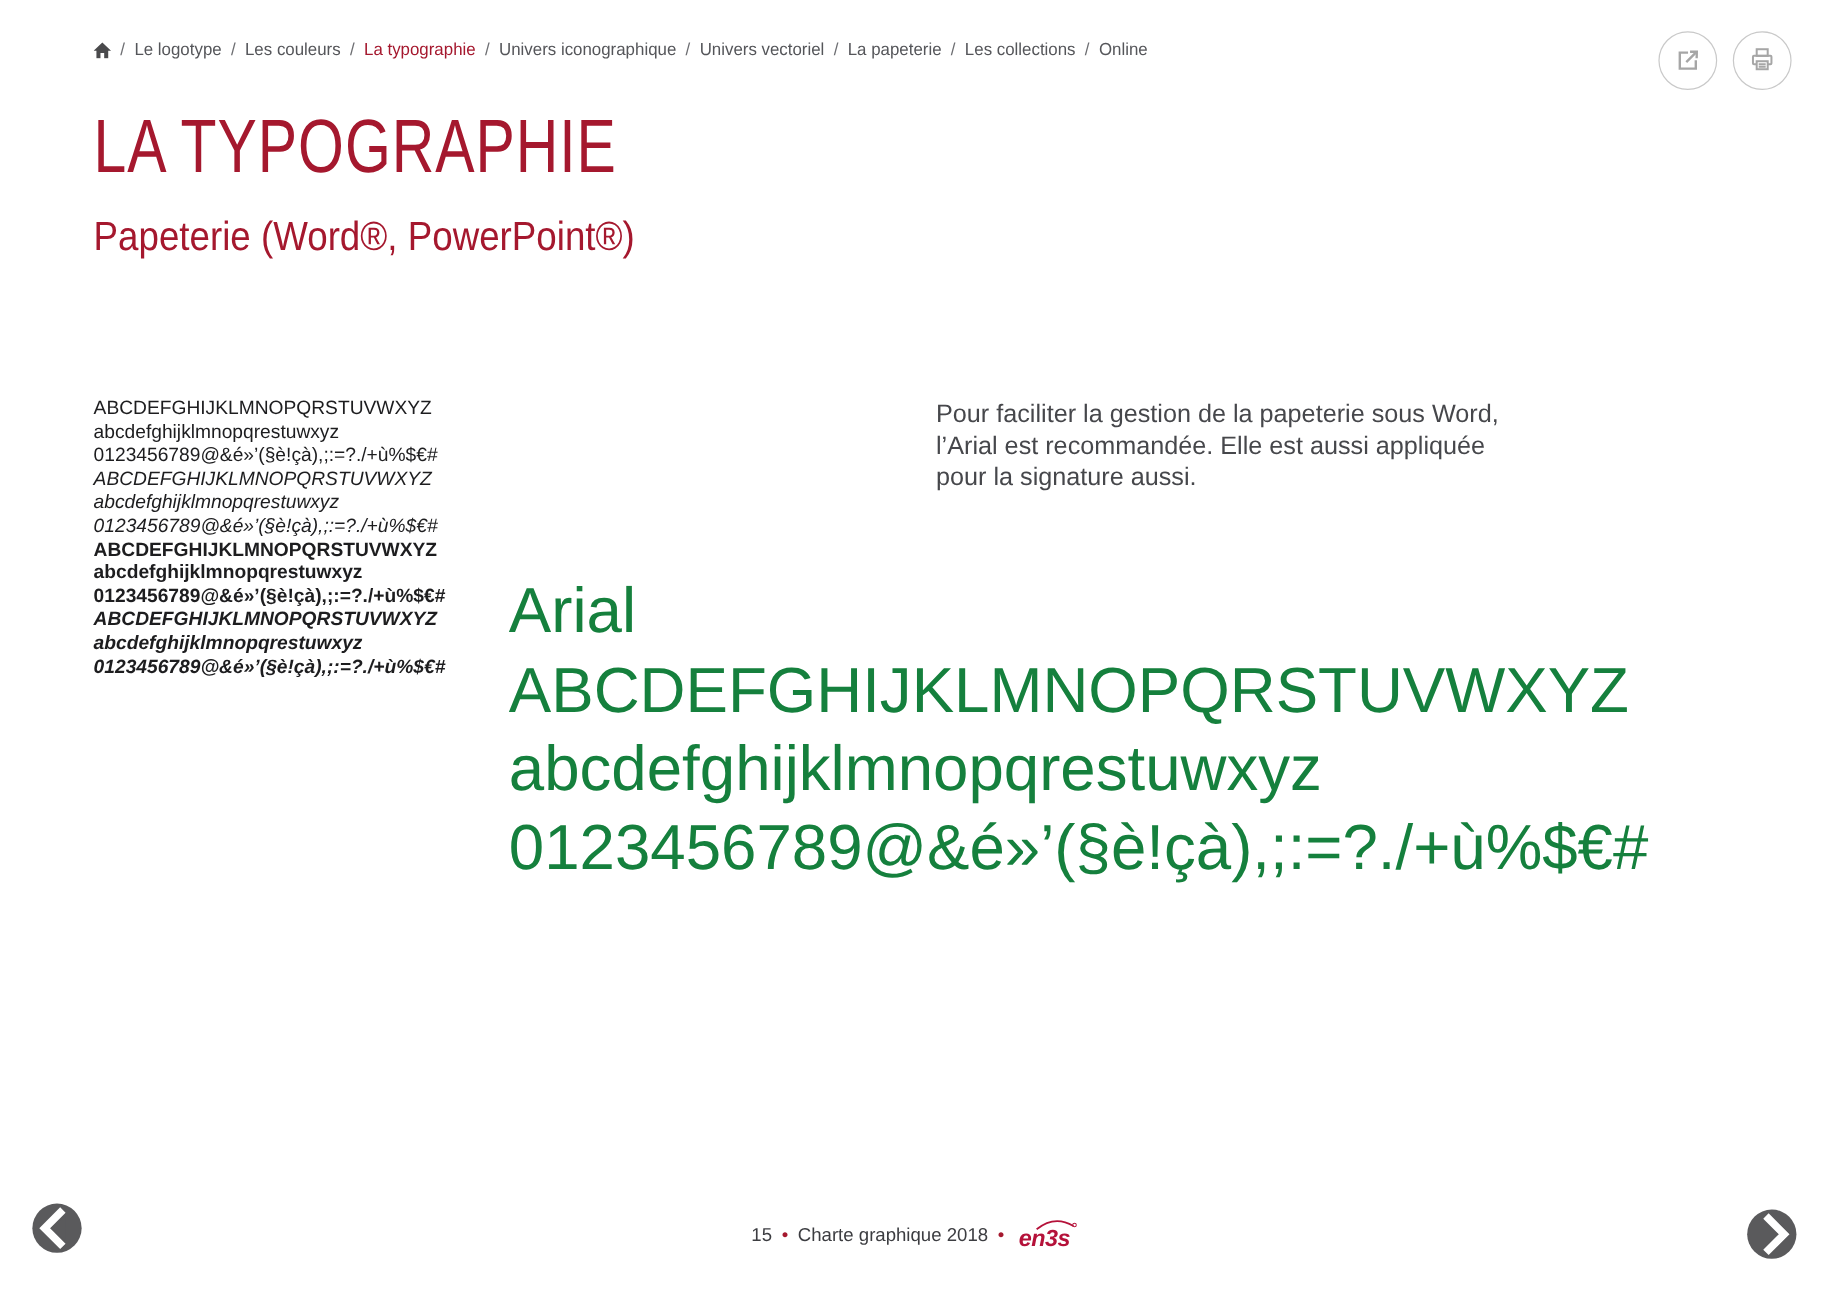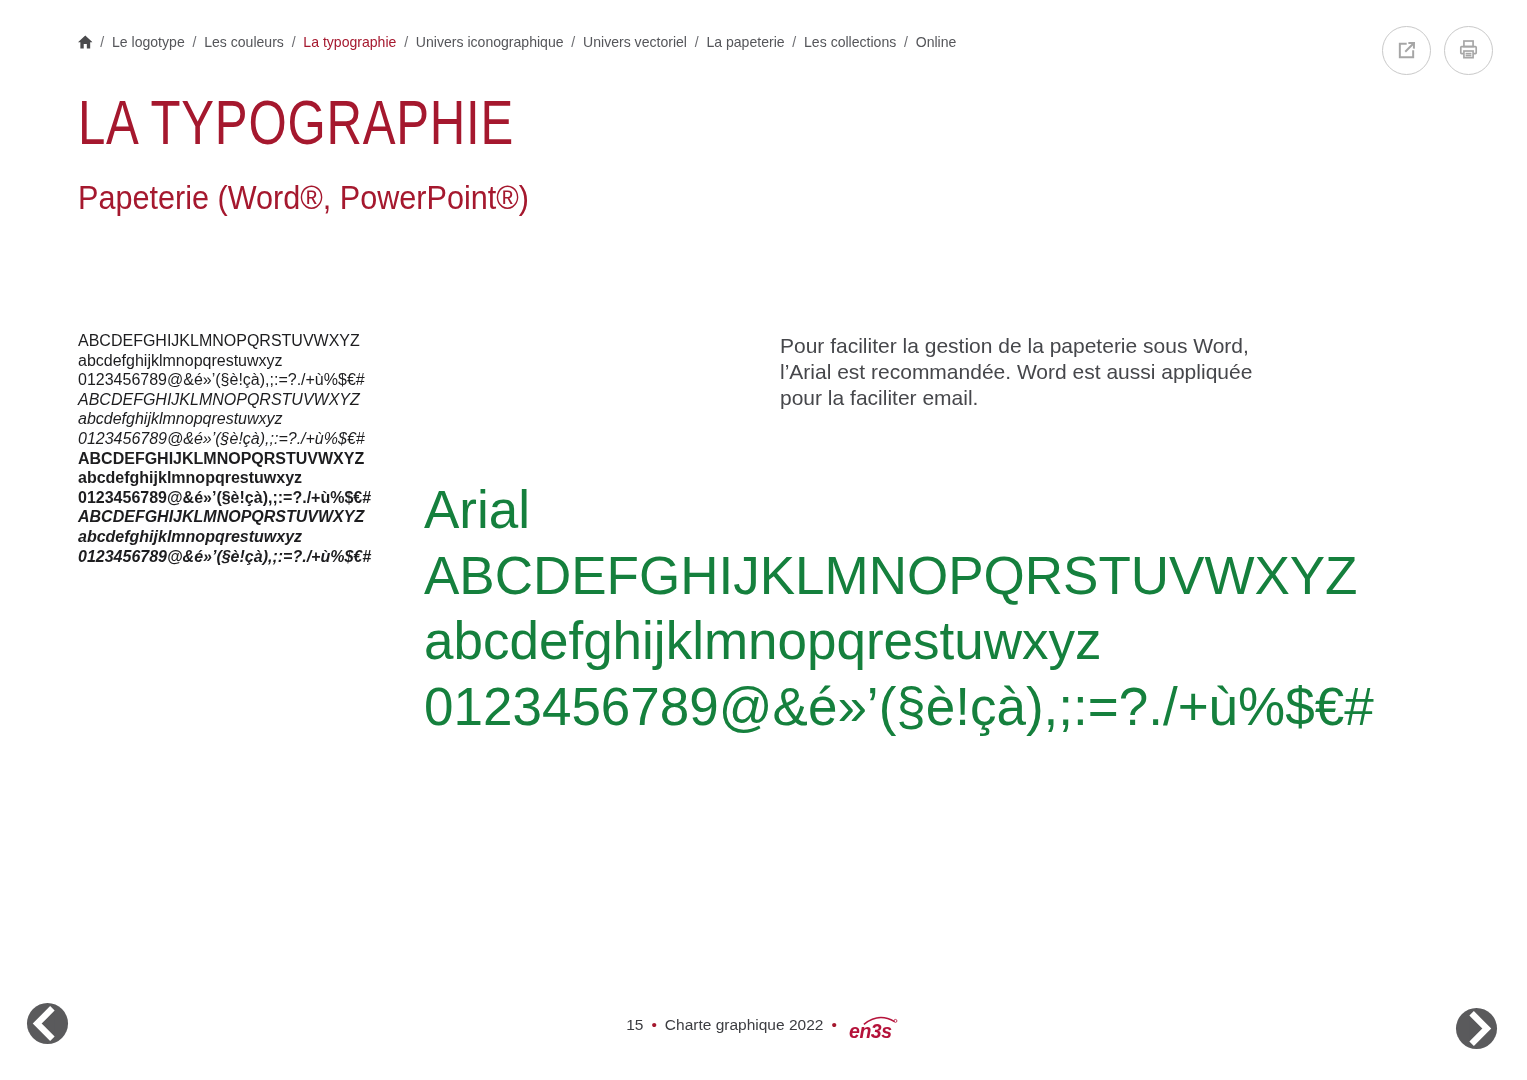--- a/index.html
+++ b/index.html
@@ -49,21 +49,21 @@
     line-height:26px;color:#46474b;white-space:nowrap;
   }
   
   .big-specimen{
     position:absolute;left:424px;top:477px;font-size:53px;line-height:65.5px;
     color:#15803d;white-space:nowrap;
   }
   
   .footer{
     position:absolute;left:0;right:0;top:1016px;display:flex;
-    justify-content:center;gap:8px;
+    justify-content:center;align-items:center;gap:8px;
     font-size:15.5px;color:#3c3d41;
   }
   .footer .dot{color:#a5182e;}
   .logo{display:flex;align-items:center;margin-left:4px;}
   
   .nav{position:absolute;background:none;border:none;padding:0;cursor:pointer;line-height:0;}
   .nav.prev{left:26px;top:1002px;}
   .nav.next{left:1455px;top:1007px;}
 </style>
 </head>
@@ -125,35 +125,35 @@
   <div class="ss bd">ABCDEFGHIJKLMNOPQRSTUVWXYZ</div>
   <div class="ss bd">abcdefghijklmnopqrestuwxyz</div>
   <div class="ss bd">0123456789@&amp;é»’(§è!çà),;:=?./+ù%$€#</div>
   <div class="ss bi">ABCDEFGHIJKLMNOPQRSTUVWXYZ</div>
   <div class="ss bi">abcdefghijklmnopqrestuwxyz</div>
   <div class="ss bi">0123456789@&amp;é»’(§è!çà),;:=?./+ù%$€#</div>
 </div>
 
 <p class="intro">
   <span>Pour faciliter la gestion de la papeterie sous Word,</span><br>
-  <span>l’Arial est recommandée. Word est aussi appliquée</span><br>
-  <span>pour la faciliter email.</span>
+  <span>l’Arial est recommandée. Elle est aussi appliquée</span><br>
+  <span>pour la signature aussi.</span>
 </p>
 
 <div class="big-specimen">
   <div>Arial</div>
   <div>ABCDEFGHIJKLMNOPQRSTUVWXYZ</div>
   <div>abcdefghijklmnopqrestuwxyz</div>
   <div>0123456789@&amp;é»’(§è!çà),;:=?./+ù%$€#</div>
 </div>
 
 <div class="footer">
   <span>15</span>
   <span class="dot">•</span>
-  <span>Charte graphique 2022</span>
+  <span>Charte graphique 2018</span>
   <span class="dot">•</span>
   <span class="logo">
     <svg width="52" height="28" viewBox="0 0 56 30">
       <path d="M16 9 Q32 -4 49 6" stroke="#b5123a" stroke-width="1.6" fill="none"></path>
       <circle cx="50" cy="5.2" r="1.6" fill="none" stroke="#b5123a" stroke-width="0.9"></circle>
       <text x="0" y="24" font-size="21" font-style="italic" font-weight="700" letter-spacing="-0.5" fill="#b5123a">en3s</text>
     </svg>
   </span>
 </div>
 

